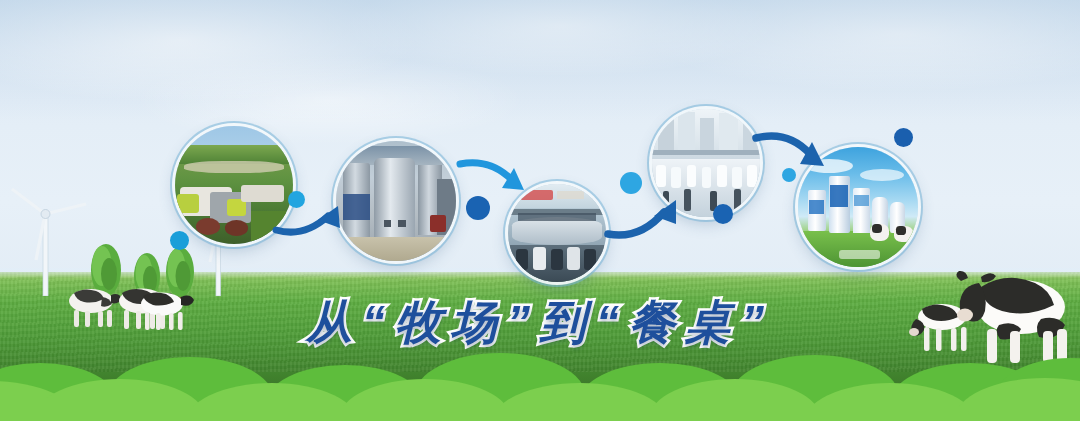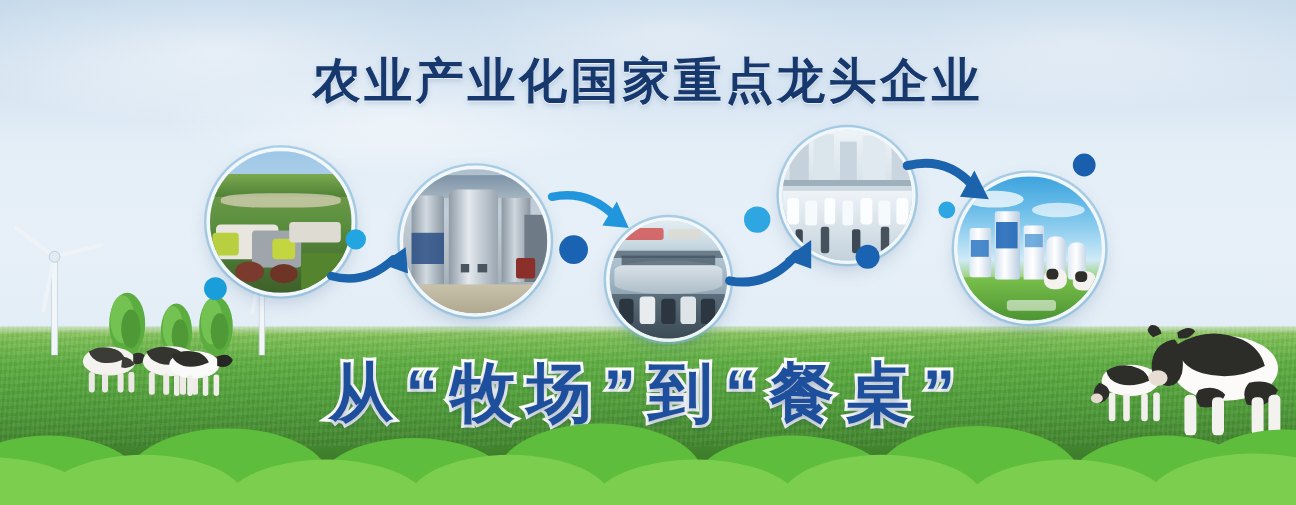--- a/index.html
+++ b/index.html
@@ -55,25 +55,26 @@
     font-size:40px; font-weight:bold; letter-spacing:3px;
     color:#17386d;
     text-shadow:0 1px 0 rgba(255,255,255,.6), 0 2px 4px rgba(120,150,180,.35);
     white-space:nowrap;
   }
 
   
   .slogan {
     position:absolute; left:0; top:292px; width:1080px;
     text-align:center;
-    font-size:54px; font-weight:bold; letter-spacing:10px;
+    font-size:46px; font-weight:bold; letter-spacing:10px;
     color:#1e4f9c; white-space:nowrap;
     -webkit-text-stroke:5px #ffffff;
     paint-order:stroke fill;
     text-shadow:0 3px 5px rgba(20,50,90,.35);
+    font-style:italic;
   }
 
   
   .circ {
     position:absolute; border-radius:50%;
     overflow:hidden;
     box-shadow:0 0 0 3px rgba(255,255,255,.85), 0 0 0 5px rgba(120,180,215,.55), 0 6px 16px rgba(60,100,140,.3);
   }
   .circ .inner { position:absolute; inset:0; }
 
@@ -313,21 +314,20 @@
   </svg>
 
   <div class="dot" style="left:170px; top:231px; width:19px; height:19px; background:#1a9ed9;"></div>
   <div class="dot" style="left:288px; top:191px; width:17px; height:17px; background:#22a5e0;"></div>
   <div class="dot" style="left:466px; top:196px; width:24px; height:24px; background:#1a63b2;"></div>
   <div class="dot" style="left:620px; top:172px; width:22px; height:22px; background:#2ea6e2;"></div>
   <div class="dot" style="left:713px; top:204px; width:20px; height:20px; background:#1a63b2;"></div>
   <div class="dot" style="left:894px; top:128px; width:19px; height:19px; background:#1a5fae;"></div>
   <div class="dot" style="left:782px; top:168px; width:14px; height:14px; background:#2ea6e2;"></div>
 
-  <div class="title">农业产业化国家重点龙头企业</div>
 
   <div class="slogan">从“牧场”到“餐桌”</div>
 
   <svg class="hills" width="1080" height="90" viewBox="0 0 1080 90" preserveAspectRatio="none">
     <g fill="#5ebd3c">
       <ellipse cx="40" cy="72" rx="78" ry="40"></ellipse>
       <ellipse cx="190" cy="68" rx="84" ry="42"></ellipse>
       <ellipse cx="345" cy="74" rx="80" ry="40"></ellipse>
       <ellipse cx="500" cy="66" rx="86" ry="44"></ellipse>
       <ellipse cx="660" cy="73" rx="82" ry="41"></ellipse>

